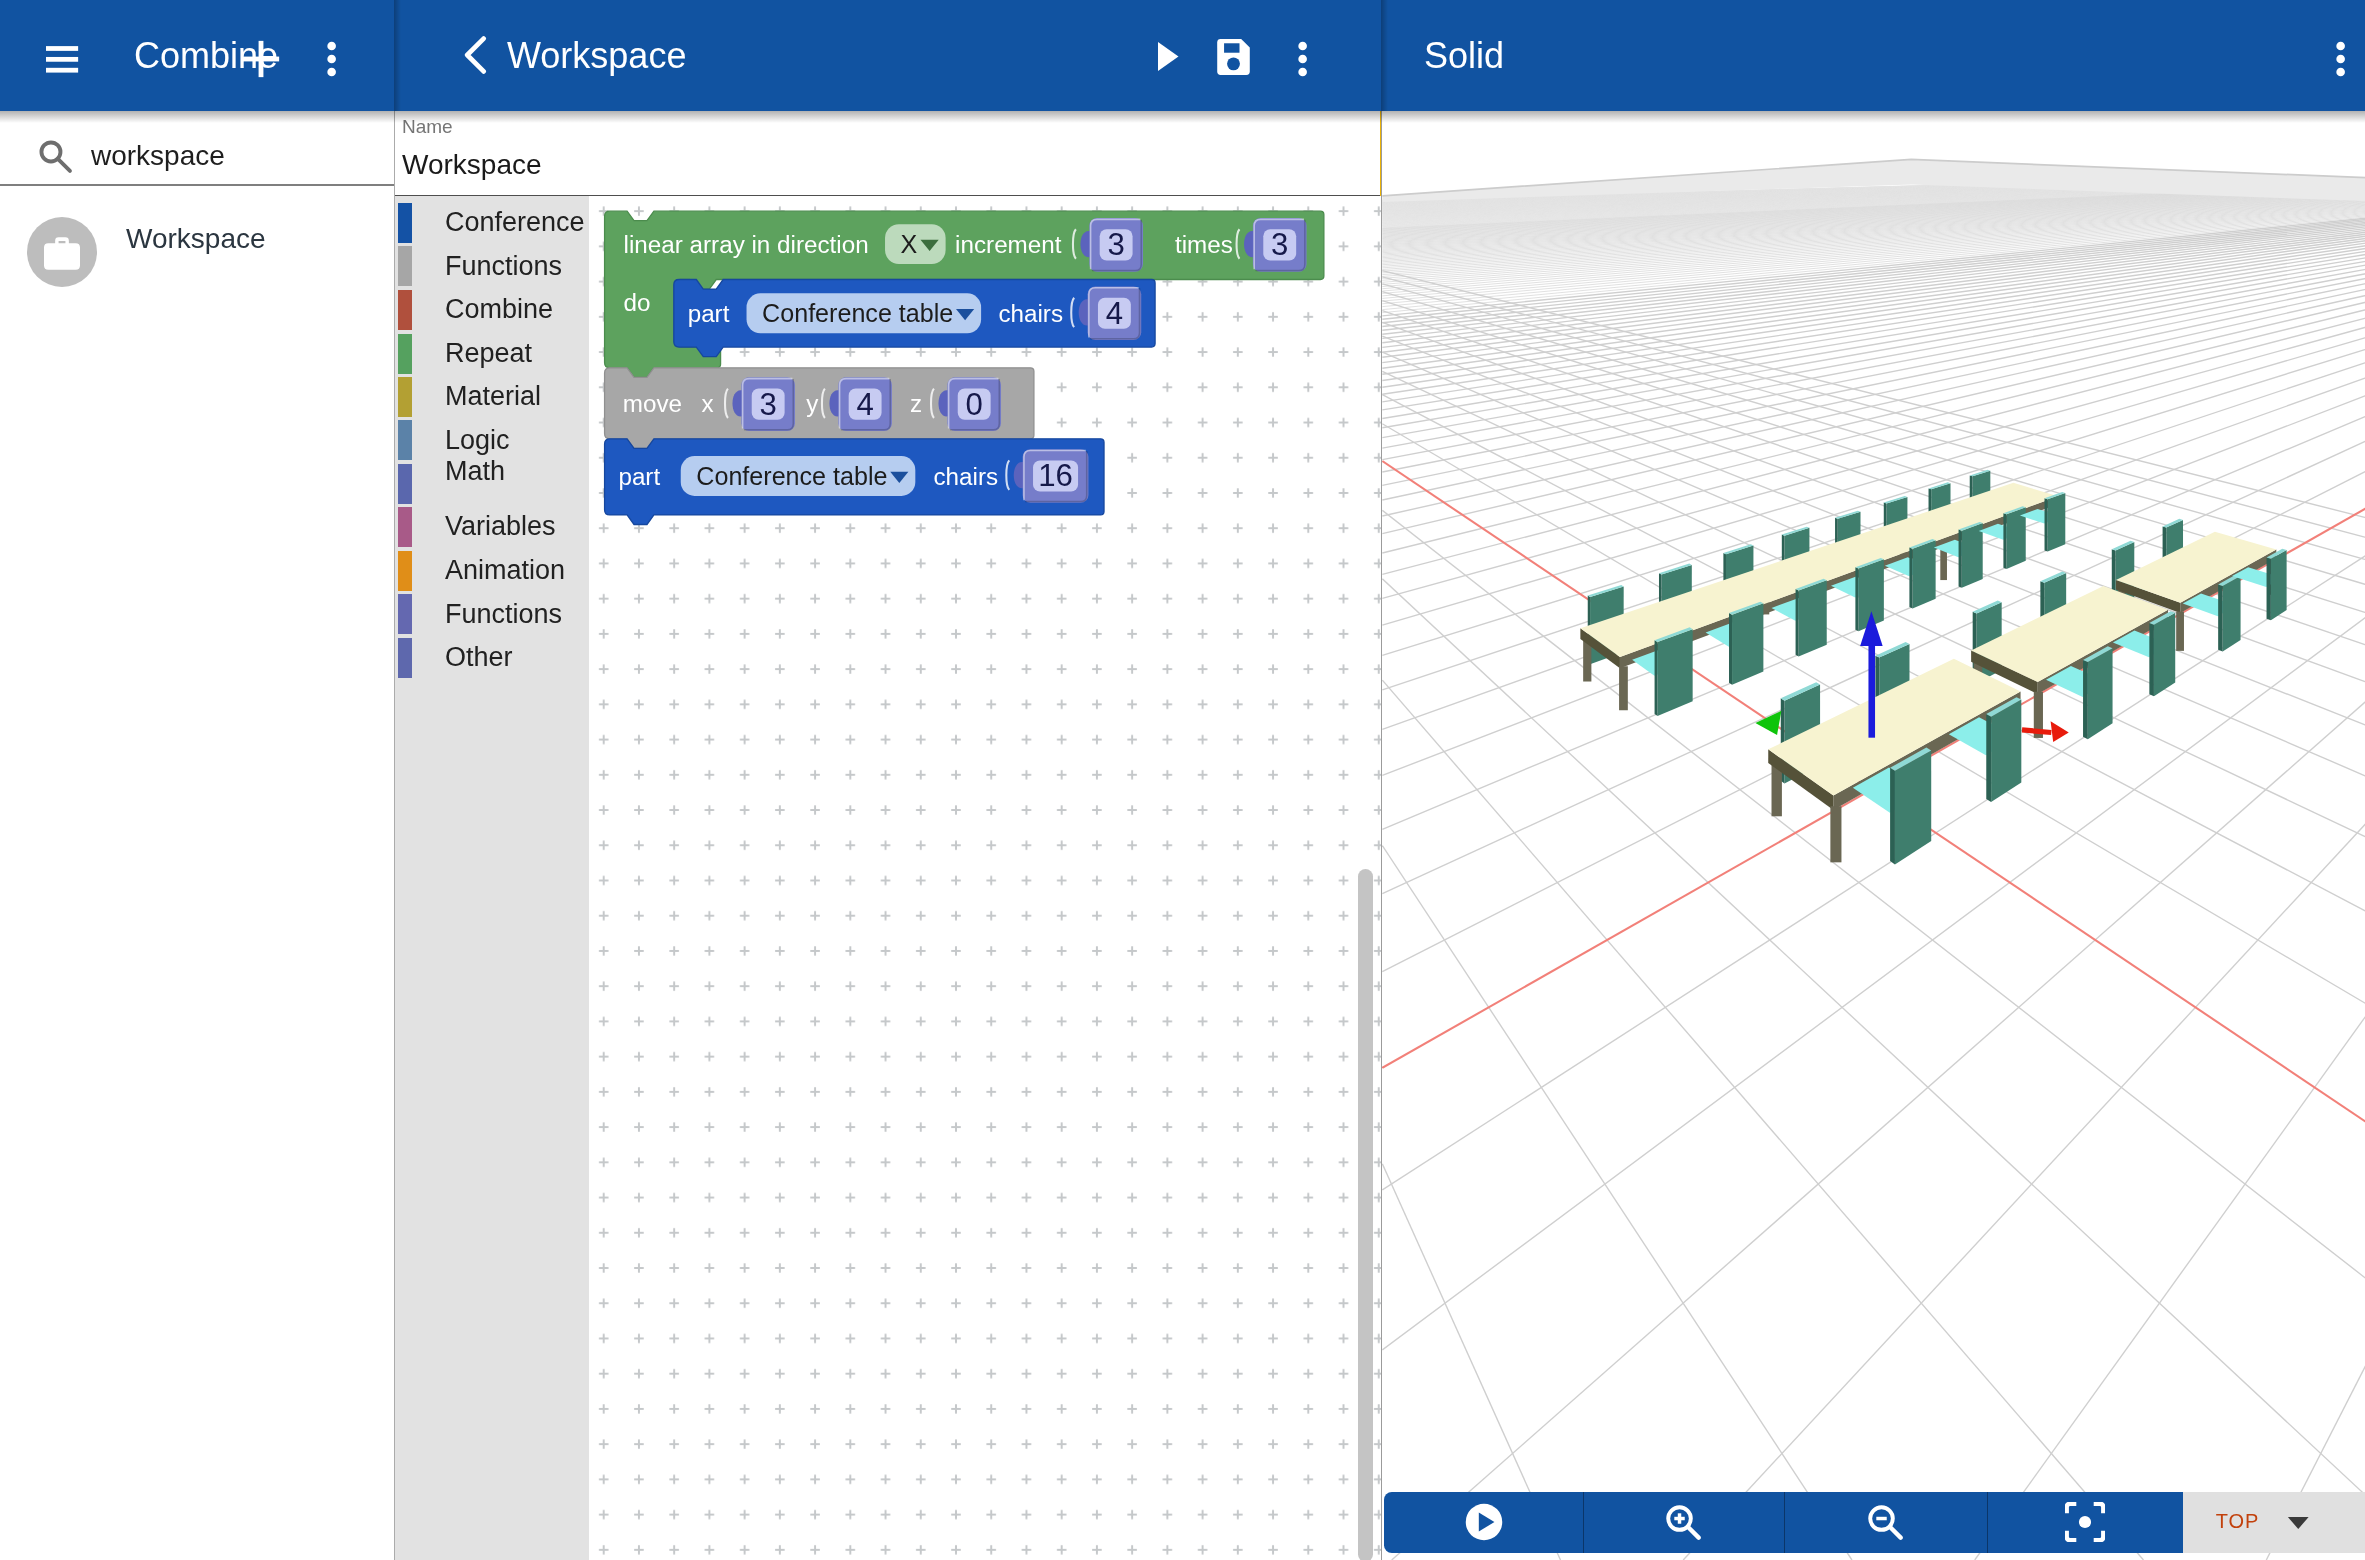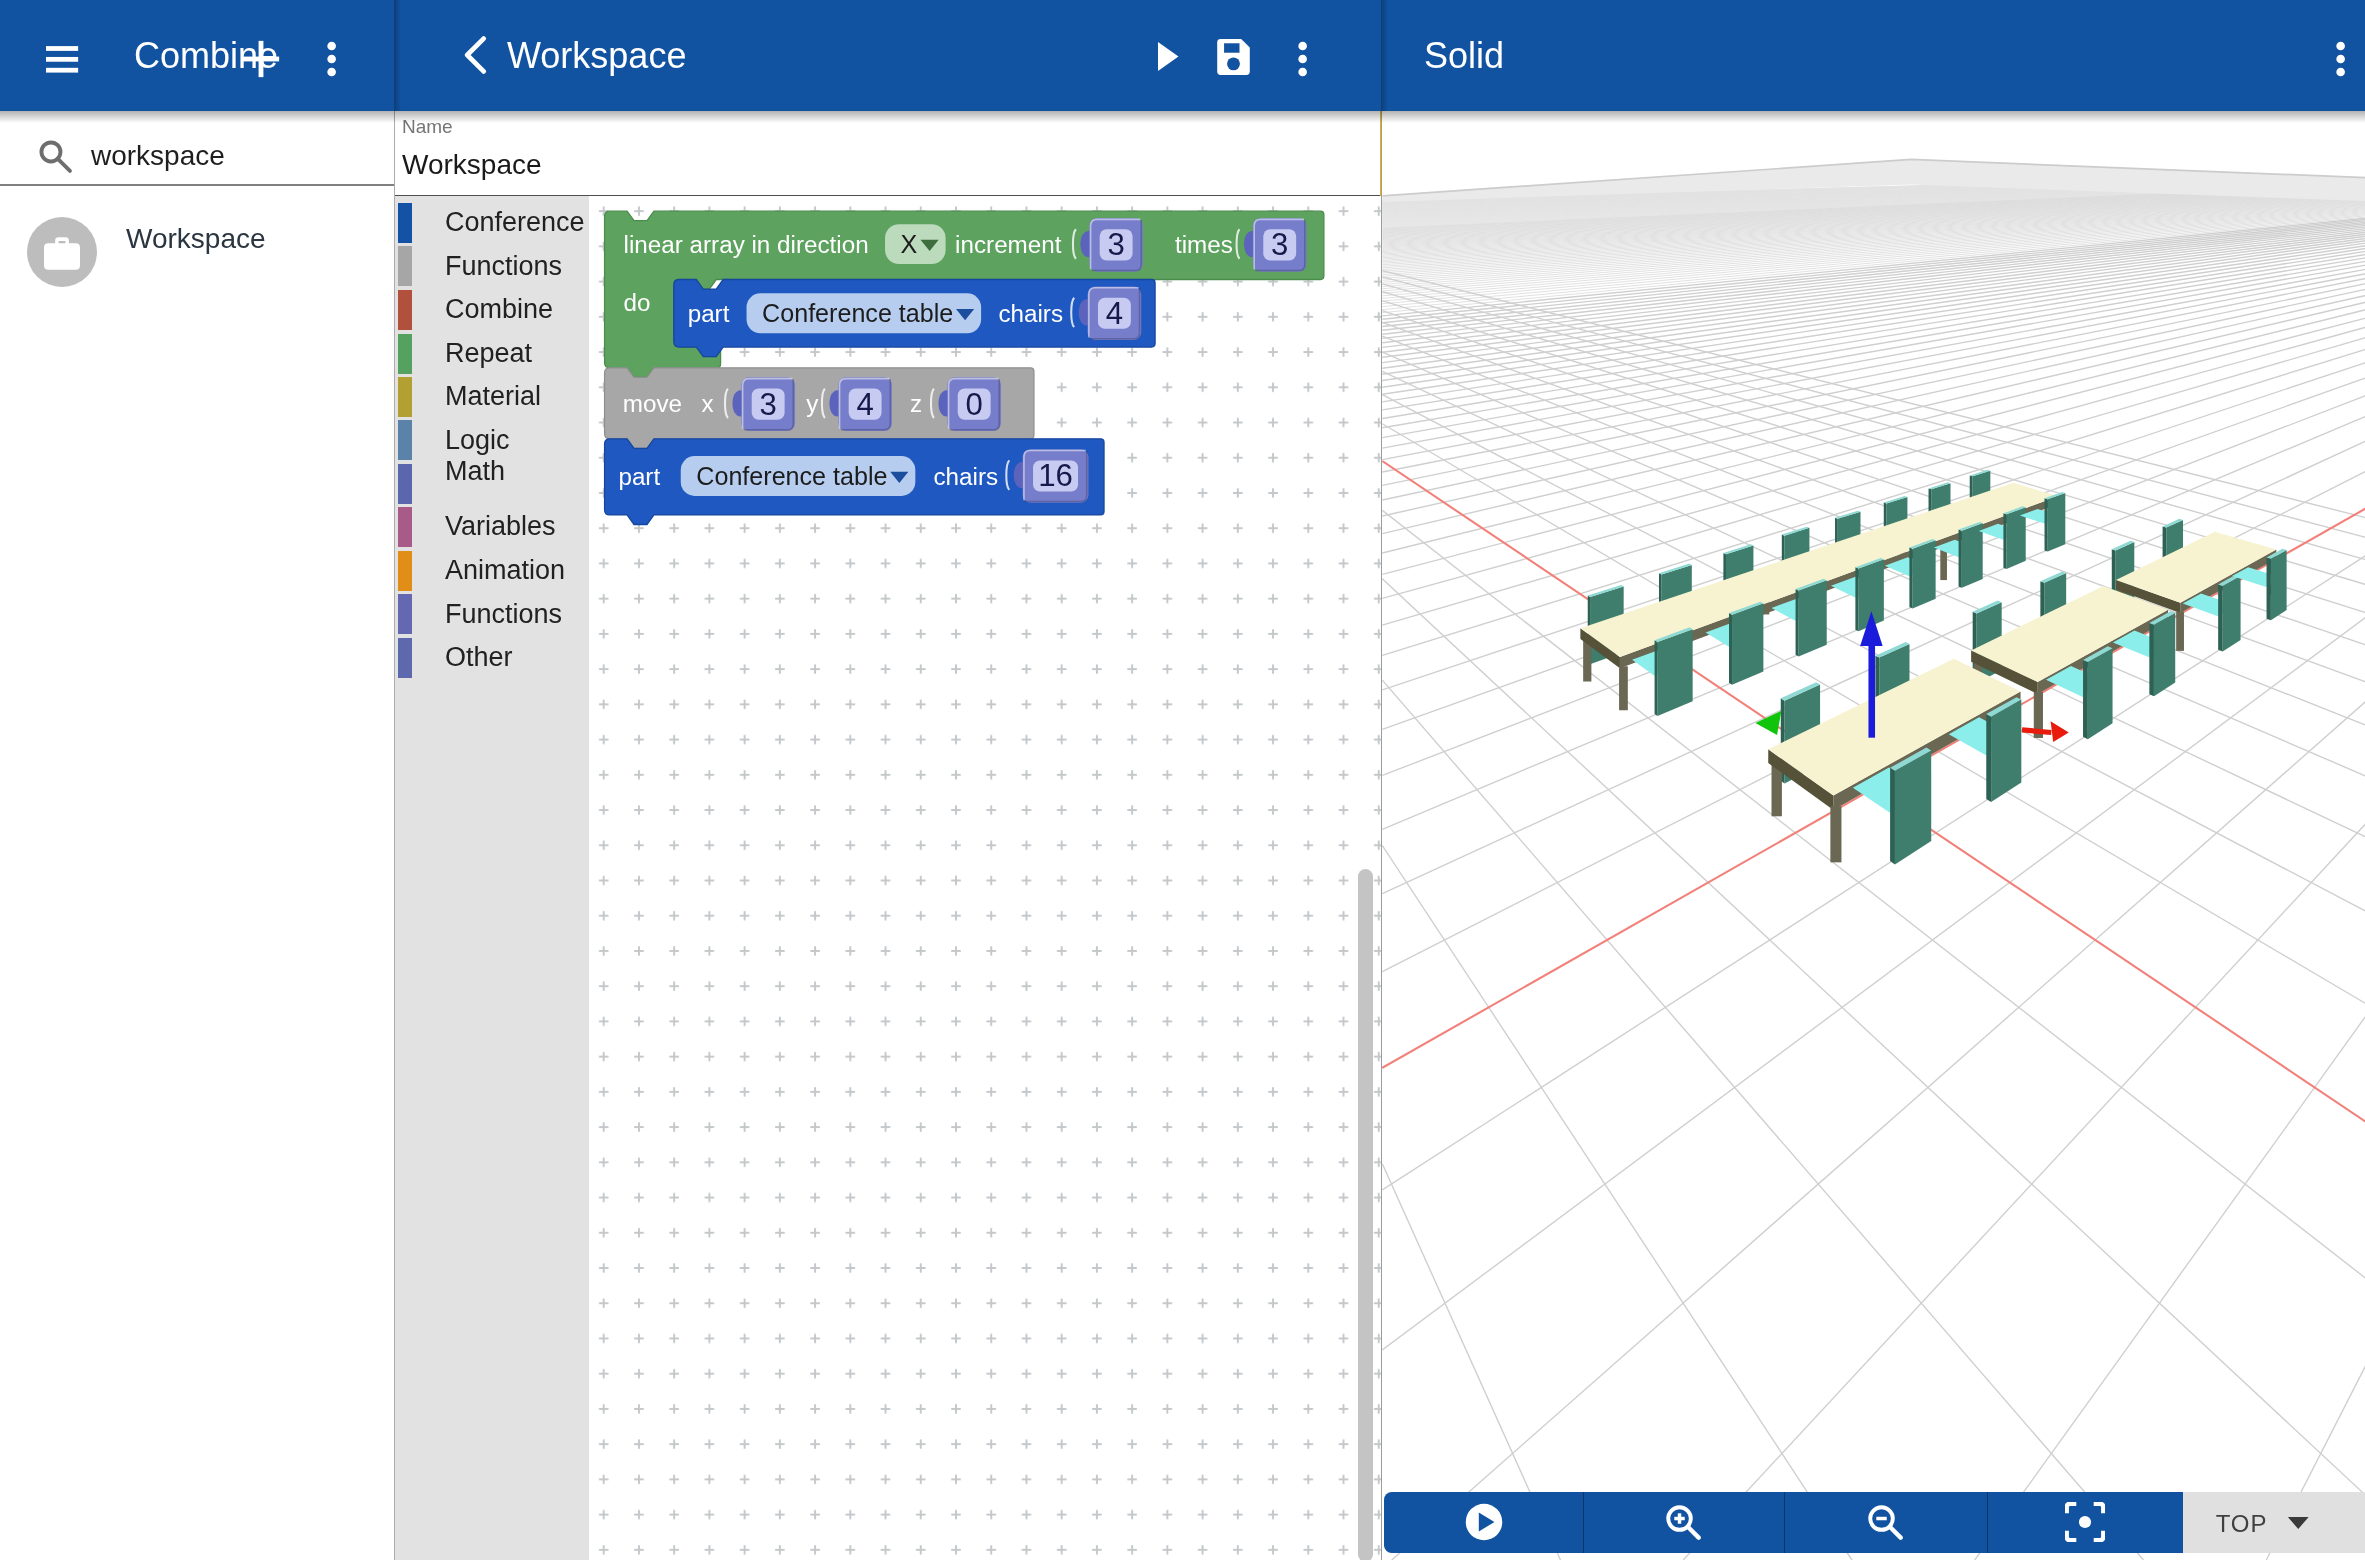--- a/index.html
+++ b/index.html
@@ -32,21 +32,21 @@
 #scrollbar { left:963px; top:758px; width:14.7px; height:693px; background:#c4c4c4;
   border-radius:7.8px; position:absolute; }
 
 #right { left:1381px; top:111px; width:985px; height:1449px; background:#fff;
   border-left:1.7px solid #9b9b9b; overflow:hidden; }
 #toolbar { position:absolute; left:1.7px; top:1381px; width:983px; height:61px; }
 #tb-blue { position:absolute; left:0; top:0; width:799px; height:61px; background:#1153a1;
   border-radius:7.8px 0 0 7.8px; }
 .tb-div { position:absolute; top:0; width:1.7px; height:61px; background:rgba(0,0,0,0.35); }
 #tb-grey { position:absolute; left:799px; top:0; width:184px; height:61px; background:#e0e0e0; }
-#tb-top { position:absolute; left:33px; top:18px; font-size:24px; color:#404040; letter-spacing:0.9px; }
+#tb-top { position:absolute; left:33px; top:18px; font-size:20px; color:#c2410c; letter-spacing:0.9px; }
 svg { display:block; }
 </style>
 </head>
 <body>
 <div id="header" class="abs"></div>
 <div class="hseam abs" style="left:394px"></div>
 <div class="hseam abs" style="left:1381px"></div>
 <div class="hshadow abs"></div>
 
 <svg class="abs" style="left:46px;top:46px" width="33" height="28" viewBox="0 0 38 32">

